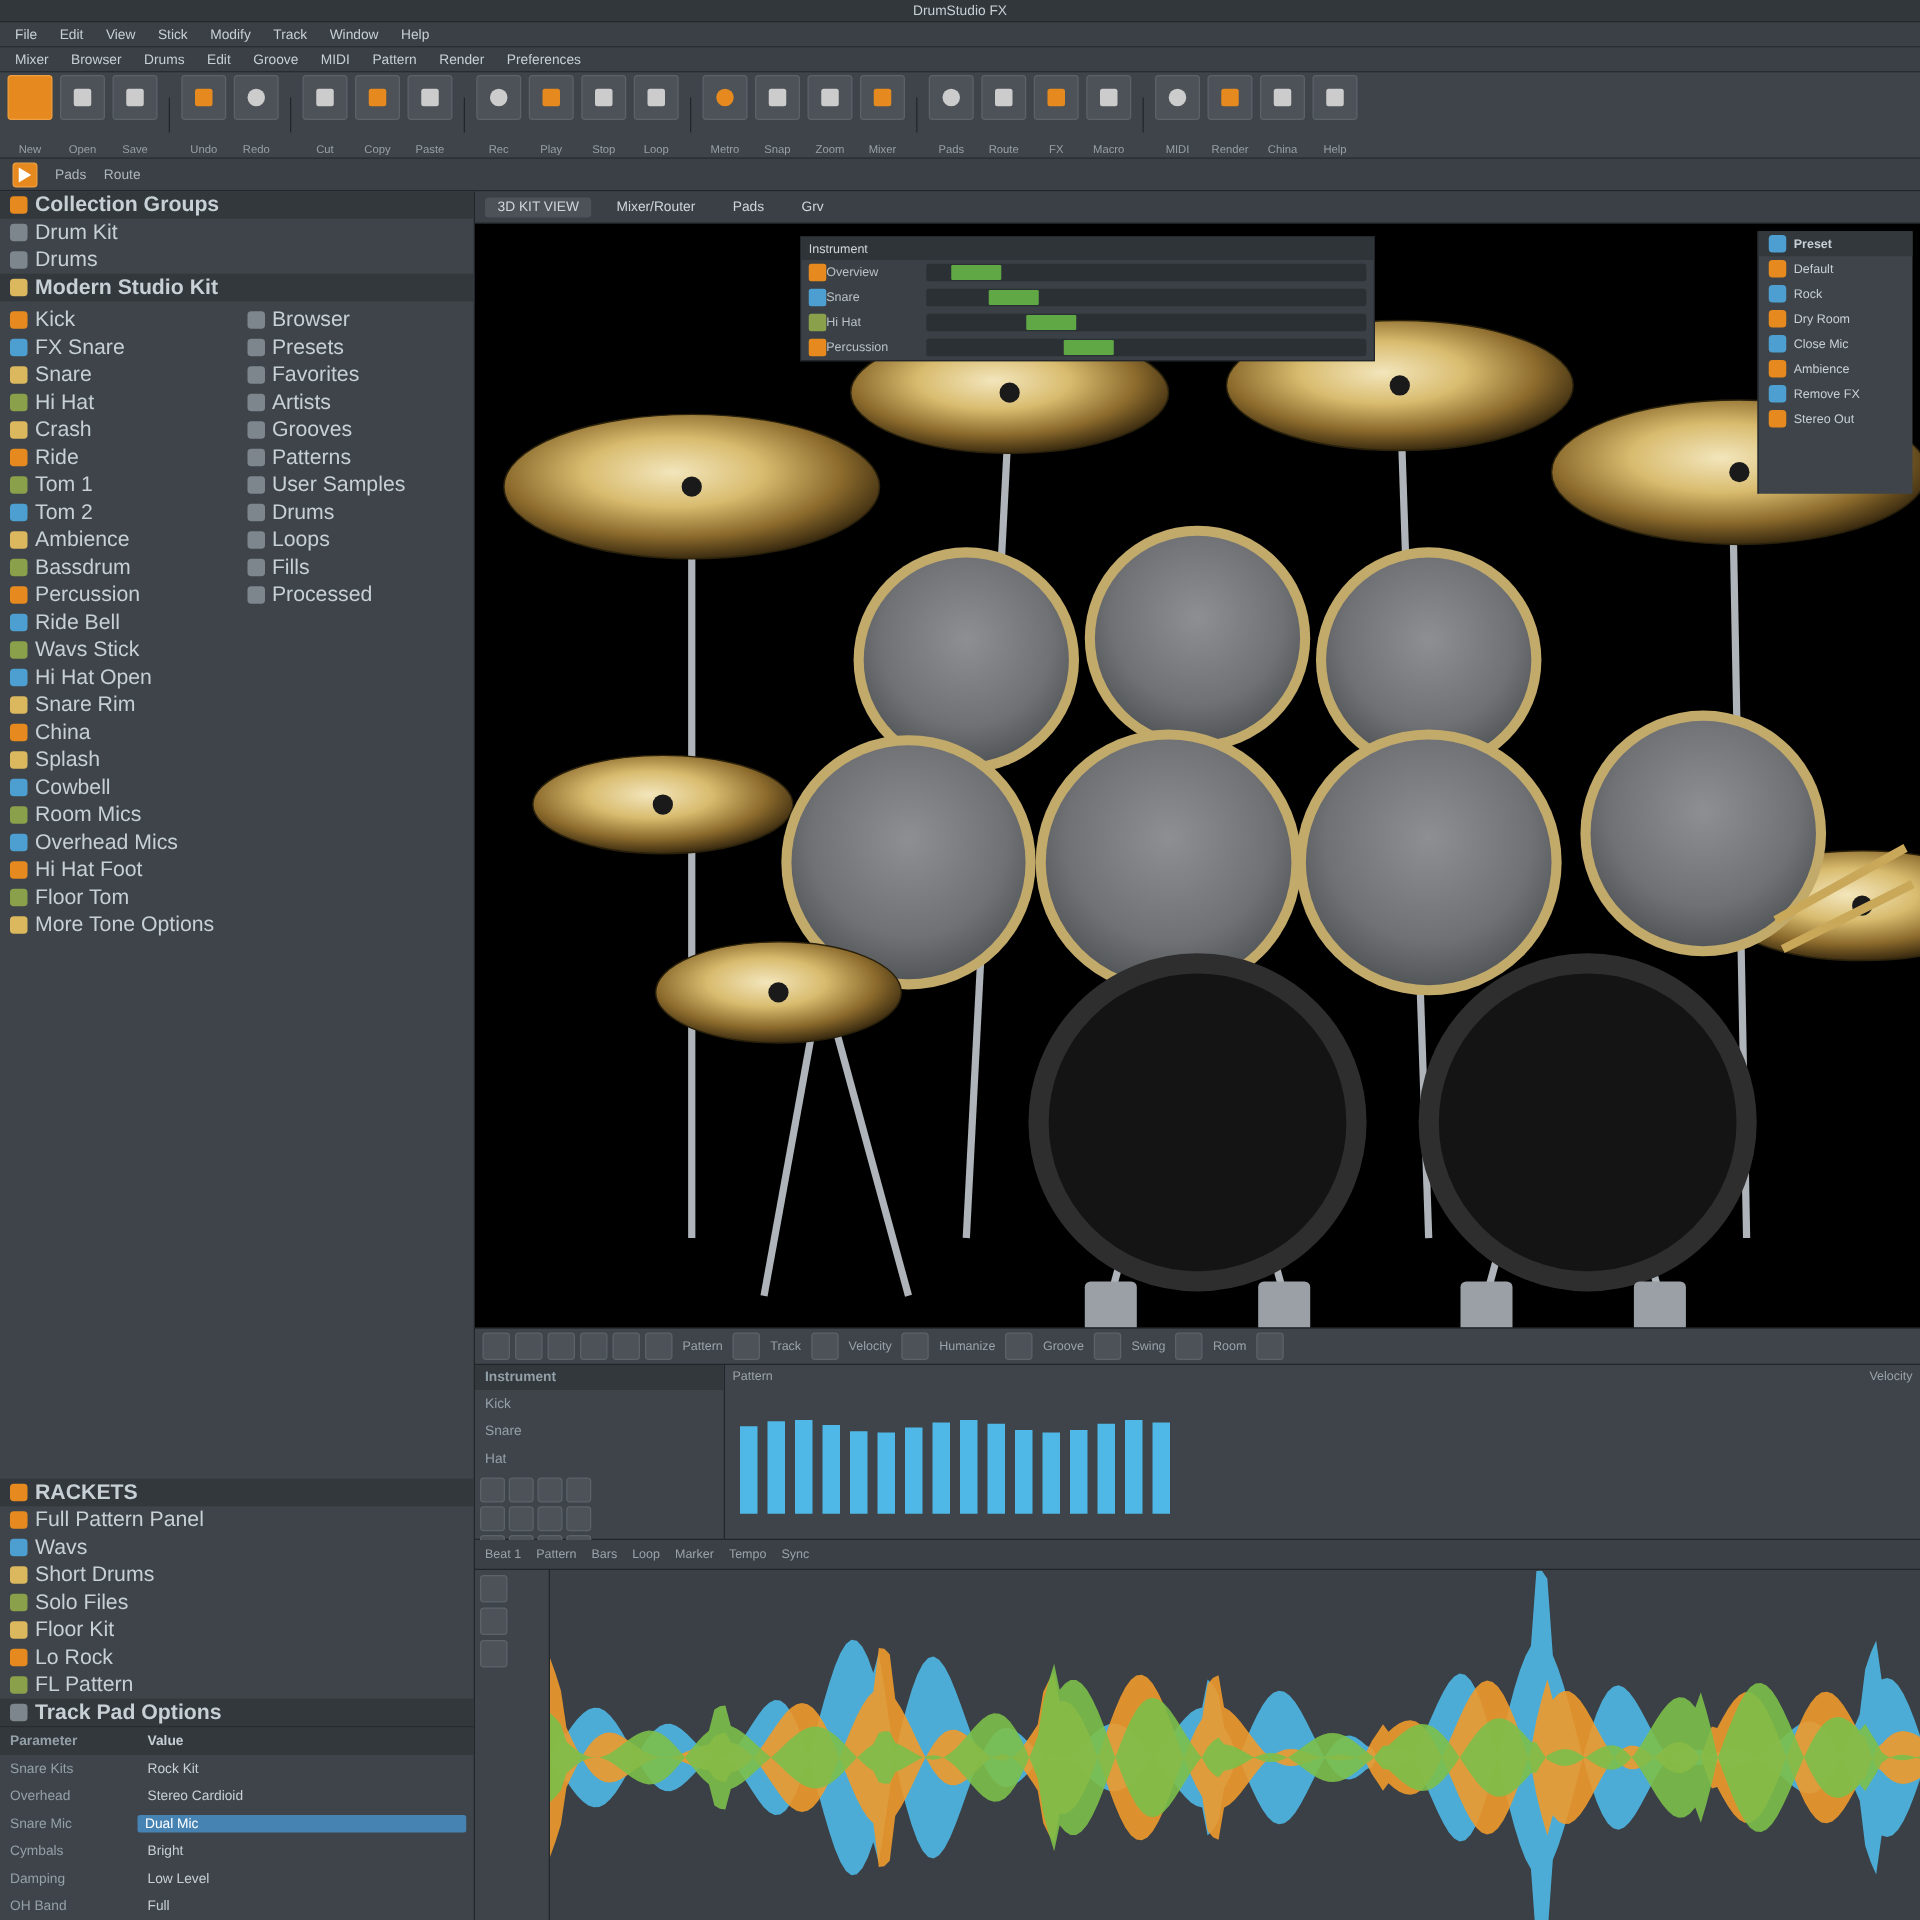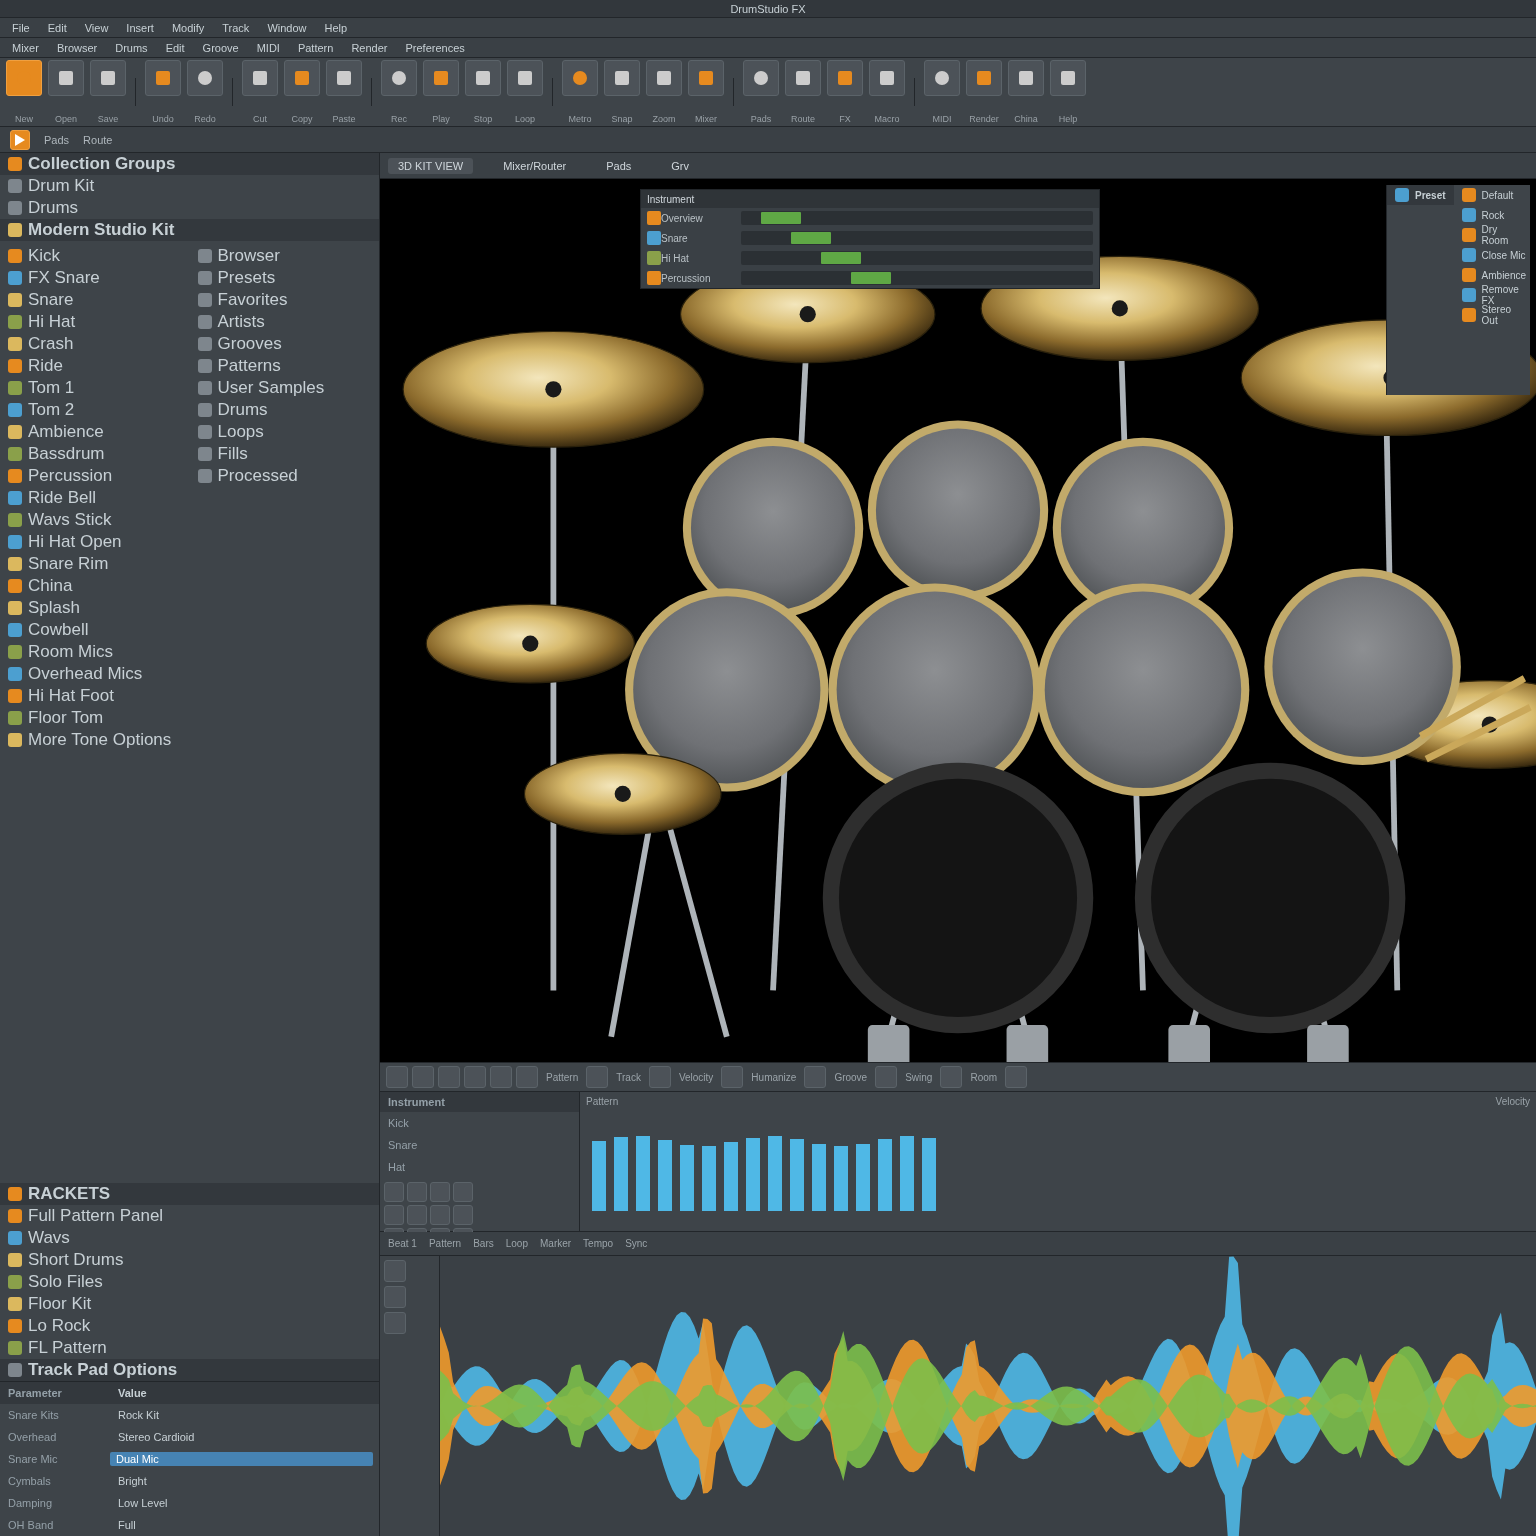--- a/index.html
+++ b/index.html
@@ -42,37 +42,37 @@
   .col{flex:1}
   .table{border-top:1px solid #22262a}
   .trow{display:flex;height:22px;align-items:center;font-size:11px}
   .trow .c1{width:110px;padding-left:8px;color:#94a0a8}
   .trow .c2{flex:1;padding-left:8px;color:#c7d0d5}
   .trow.sel .c2{background:#4683b3;color:#fff;border-radius:2px;padding:1px 6px;margin-right:6px}
   .trow.hdr{background:#33383d;font-weight:bold}
 
   
   .center{flex:1;display:flex;flex-direction:column;background:#3a4045}
-  .chead{height:26px;display:flex;align-items:center;gap:20px;padding:0 8px;font-size:11px;border-bottom:1px solid #22262a}
+  .chead{height:26px;display:flex;align-items:center;gap:10px;padding:0 8px;font-size:11px;border-bottom:1px solid #22262a}
   .tab{padding:2px 10px;border-radius:3px;color:#cfd6db}
   .tab.act{background:#4c5258}
   .viewport{flex:1;background:#000;position:relative;overflow:hidden}
 
   
   .float{position:absolute;top:10px;left:260px;width:460px;background:#3a4045;border:1px solid #22262a;z-index:10;font-size:10px}
   .float .fh{height:18px;background:#2f3438;display:flex;align-items:center;padding:0 6px;color:#cfd6db}
   .float .row{display:flex;align-items:center;height:20px;gap:0;padding:0 6px}
   .mini{width:14px;height:14px;border-radius:2px;background:#e68a1f}
   .mini.b{background:#4c9fd0}
   .mini.g{background:#8aa04a}
   .track{flex:1;height:14px;background:#2b3034;border-radius:2px;position:relative}
   .clip{position:absolute;top:1px;bottom:1px;background:#5fa845;border-radius:1px}
 
   
-  .right{width:144px;background:#3e4449;border-left:1px solid #22262a;display:flex;flex-direction:row}
+  .right{width:124px;background:#3e4449;border-left:1px solid #22262a;display:flex;flex-direction:column}
   .right .item{font-size:10px;height:20px}
 
   
   .edbar{height:30px;display:flex;align-items:center;gap:4px;padding:0 6px;background:#3e4449;border-top:1px solid #22262a;border-bottom:1px solid #22262a}
   .sbtn{width:22px;height:22px;background:#4c5258;border:1px solid #5b6369;border-radius:3px}
   .lbl{font-size:10px;color:#9aa3a9;padding:0 4px}
 
   
   .pattern{height:140px;display:flex;border-bottom:1px solid #22262a;background:#3e4449}
   .ptracks{width:200px;border-right:1px solid #22262a}
@@ -93,21 +93,21 @@
 <body>
 
 <div class="win">
 
   <div class="titlebar">DrumStudio FX</div>
 
   <div class="menubar" id="menubar">
       <span>File</span>
       <span>Edit</span>
       <span>View</span>
-      <span>Insert</span>
+      <span>Stick</span>
       <span>Modify</span>
       <span>Track</span>
       <span>Window</span>
       <span>Help</span>
     </div>
 
   <div class="menubar" id="menubar2">
       <span>Mixer</span>
       <span>Browser</span>
       <span>Drums</span>

